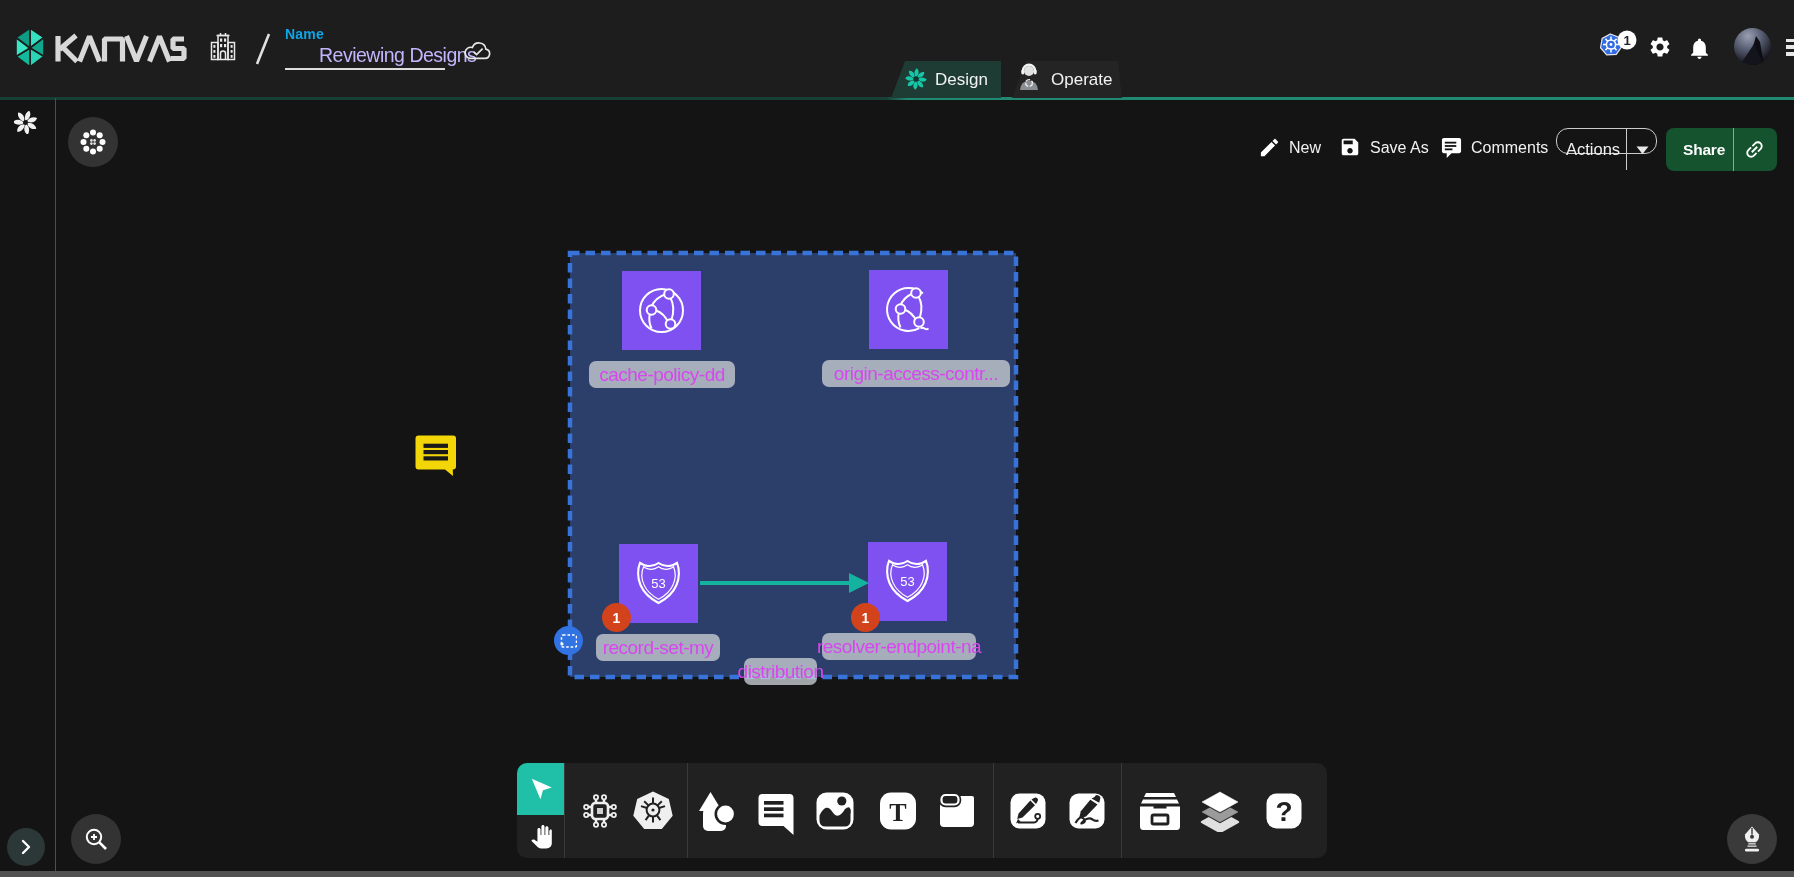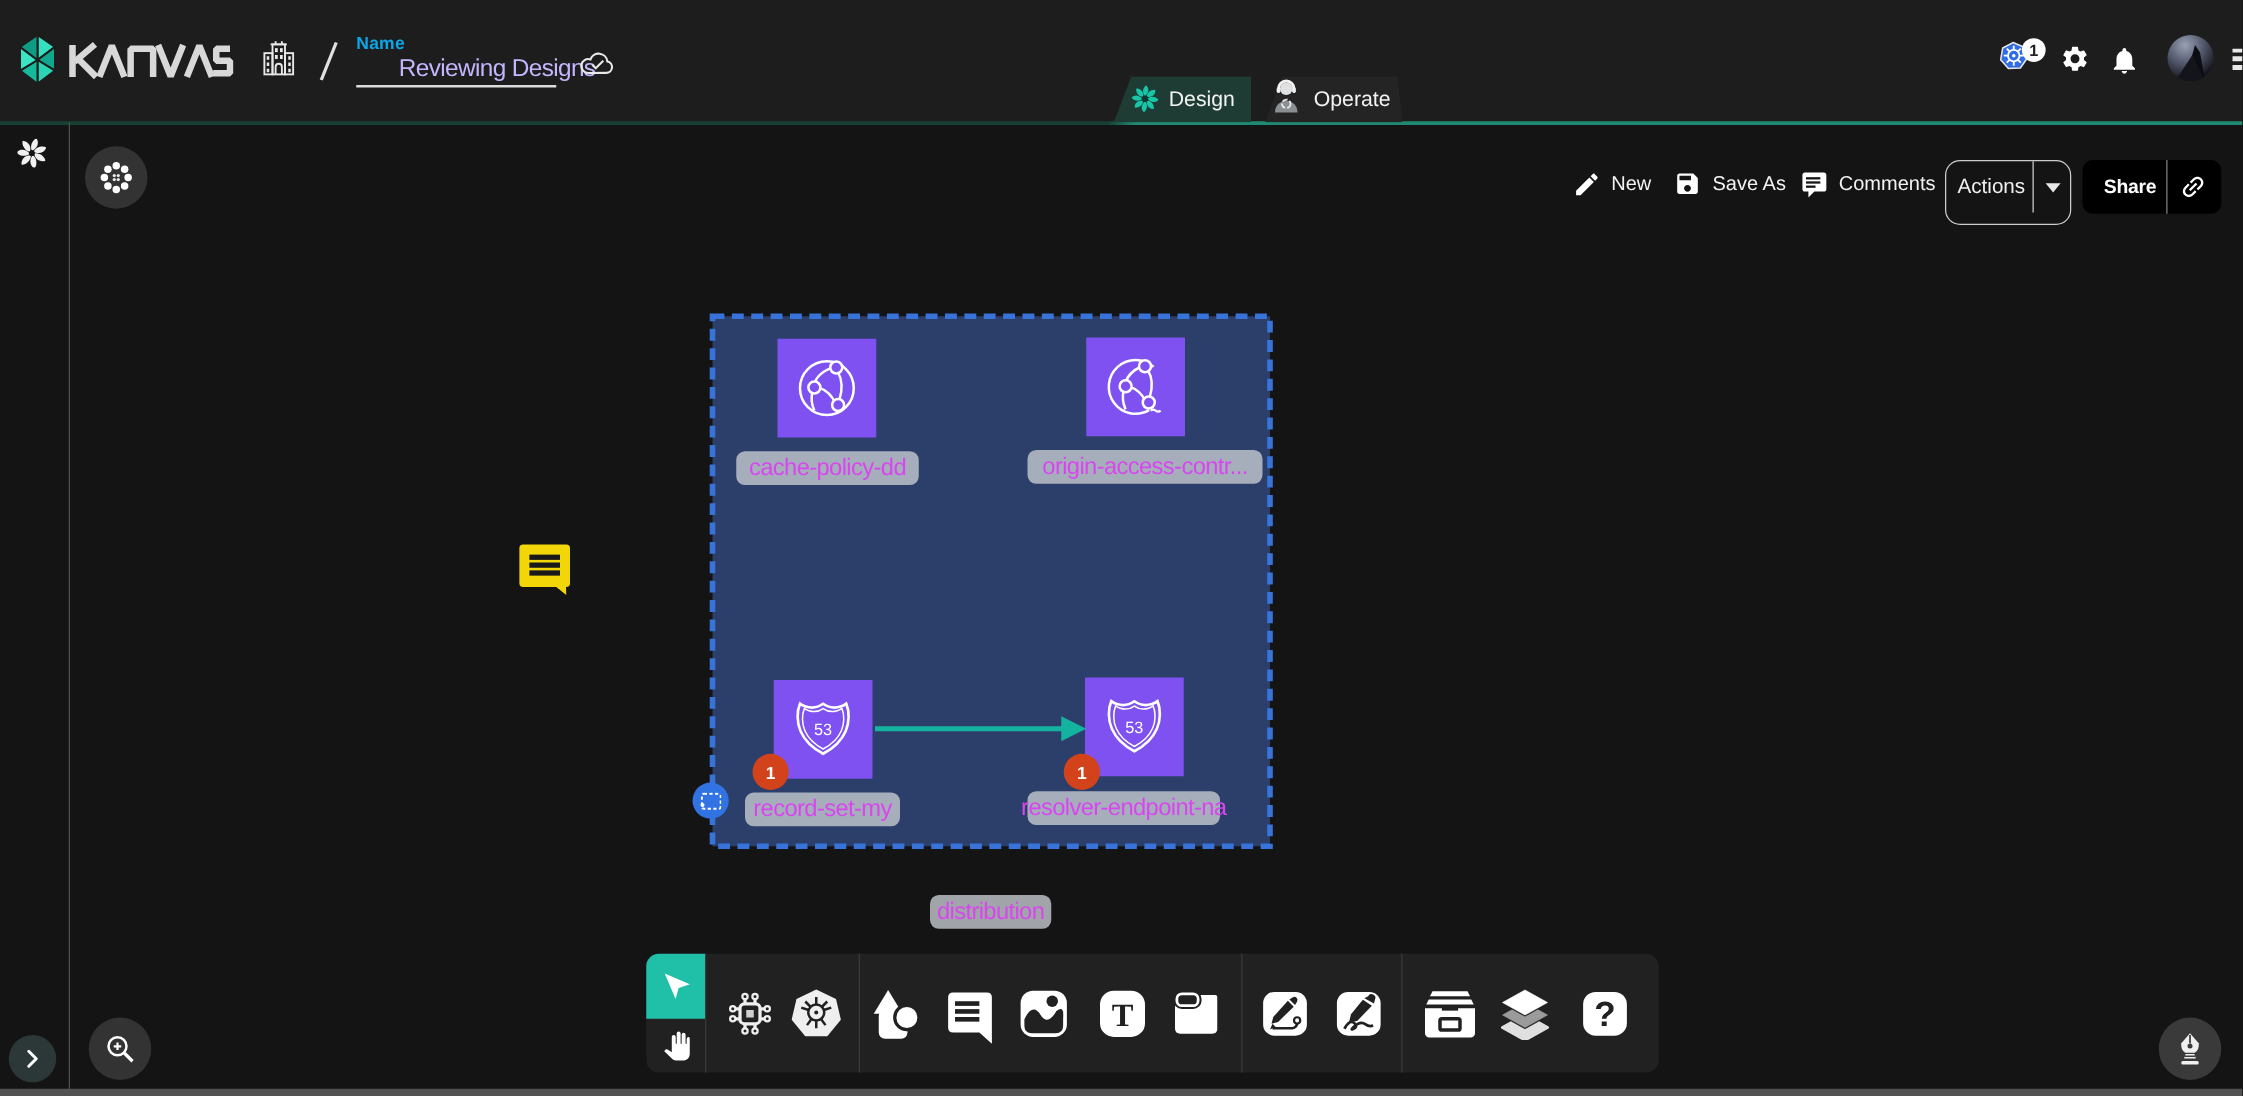--- a/index.html
+++ b/index.html
@@ -18,26 +18,26 @@
   #tab-design { left:891px; width:110px; background:#1e3c33;
     clip-path:polygon(14px 0, 100% 0, 100% 100%, 0 100%); }
   #tab-operate { left:1012px; width:110px; background:#232423;
     clip-path:polygon(14px 0, calc(100% - 4px) 0, 100% 100%, 0 100%); }
   .tab span { color:#f2f2f2; font-size:17px; }
   #tab-design span { margin-left:44px; }
   #tab-operate span { margin-left:39px; }
   #sidebar-line { position:absolute; left:55px; top:98px; width:1px; height:779px; background:#4e4e4e; }
   .circbtn { position:absolute; border-radius:50%; background:#333333; display:flex; align-items:center; justify-content:center; }
   .actlabel { position:absolute; color:#f2f2f2; font-size:16px; }
-  #btn-actions { position:absolute; left:1556px; top:128px; width:101px; height:52px;
+  #btn-actions { position:absolute; left:1556px; top:128px; width:101px; height:26px;
     border:1.3px solid #cccccc; border-radius:12px; color:#f0f0f0; }
   #btn-actions .txt { position:absolute; left:9px; top:11px; font-size:16.5px; }
   #btn-actions .sep { position:absolute; left:69px; top:0; width:1px; height:41px; background:#cccccc; }
   #btn-share { position:absolute; left:1666px; top:128px; width:111px; height:43px;
-    background:#000000; border-radius:8px; }
+    background:#14532d; border-radius:8px; }
   #btn-share .txt { position:absolute; left:17px; top:13px; font-size:15.5px; font-weight:bold; color:#fff; letter-spacing:-0.2px; }
   #btn-share .sep { position:absolute; left:67px; top:0; width:1px; height:43px; background:rgba(255,255,255,.5); }
   .node { position:absolute; width:79px; height:79px; background:#7e51f0; }
   .nlabel { position:absolute; height:27px; background:rgba(201,206,212,0.78); border-radius:7px;
     color:#d946ef; font-size:19px; letter-spacing:-0.5px; display:flex; align-items:center; justify-content:center; white-space:nowrap; }
   .badge { position:absolute; width:29px; height:29px; border-radius:50%; background:#d2431c;
     color:#fff; font-size:14px; font-weight:bold; display:flex; align-items:center; justify-content:center; }
   #toolbar { position:absolute; left:517px; top:763px; width:810px; height:95px;
     background:#212121; border-radius:10px; }
   #tool-cursor { position:absolute; left:0; top:0; width:47px; height:52px;
@@ -297,21 +297,21 @@
 
   <svg class="abs" style="left:698px; top:570px;" width="174" height="26" viewBox="0 0 174 26">
     <line x1="2" y1="13" x2="153" y2="13" stroke="#14b3a0" stroke-width="4"></line>
     <path d="M151 3 L171 13 L151 23 Z" fill="#14b3a0"></path>
   </svg>
 
   <div class="nlabel" style="left:589px; top:361px; width:146px;">cache-policy-dd</div>
   <div class="nlabel" style="left:822px; top:360px; width:188px;">origin-access-contr...</div>
   <div class="nlabel" style="left:596px; top:634px; width:124px;">record-set-my</div>
   <div class="nlabel" style="left:822px; top:633px; width:154px;">resolver-endpoint-na</div>
-  <div class="nlabel" style="left:744px; top:716px; width:97px;">distribution</div>
+  <div class="nlabel" style="left:744px; top:658px; width:73px;">distribution</div>
 
   <div class="badge" style="left:602px; top:603px;">1</div>
   <div class="badge" style="left:851px; top:603px;">1</div>
 
   <div class="abs" style="left:554px; top:626px; width:29px; height:29px; border-radius:50%; background:#3173e2;
        display:flex; align-items:center; justify-content:center;">
     <svg width="17" height="14" viewBox="0 0 17 14">
         <rect x="1.5" y="1" width="15" height="12" rx="1.5" fill="none" stroke="#fff" stroke-width="1.5" stroke-dasharray="2.6 1.9"></rect>
         <circle cx="2" cy="10" r="1.6" fill="#fff"></circle>
       </svg>

